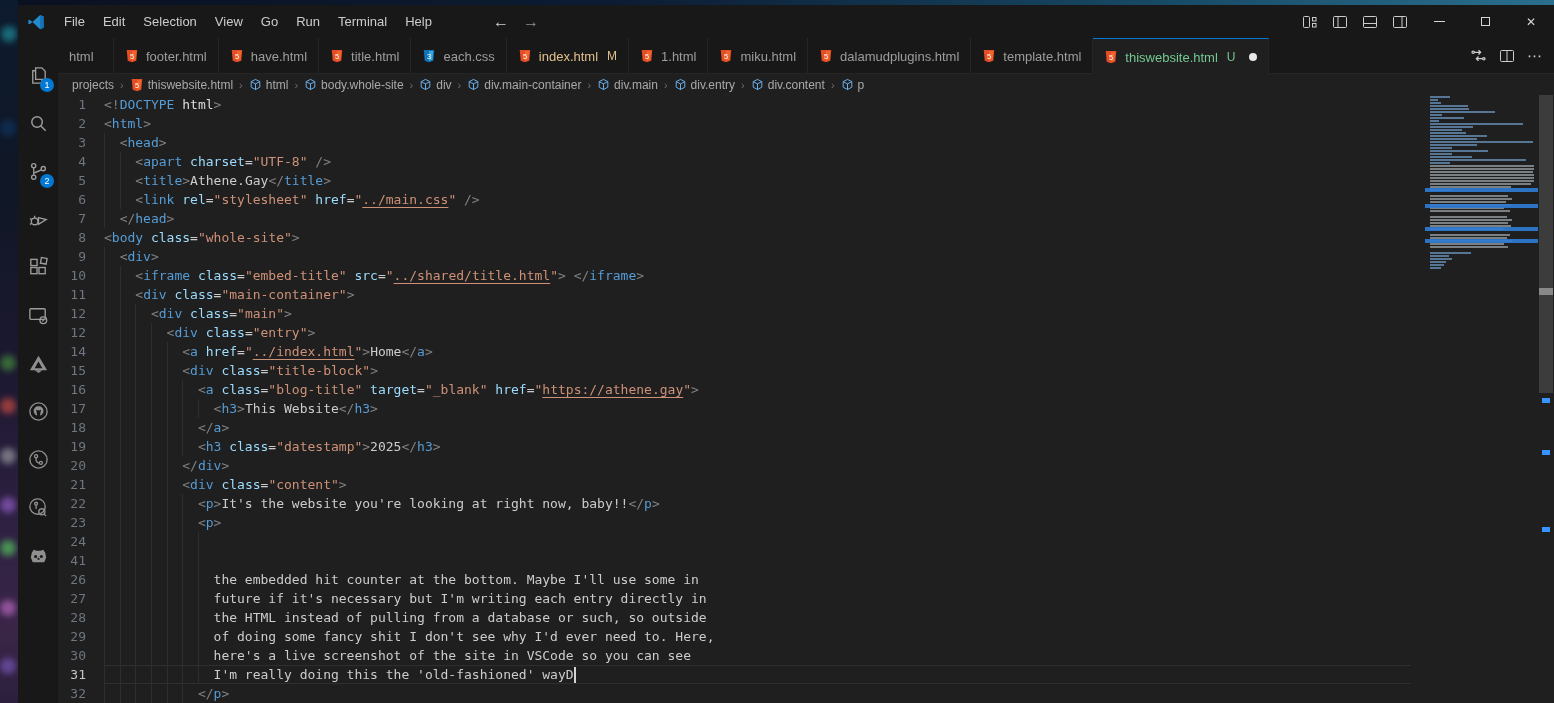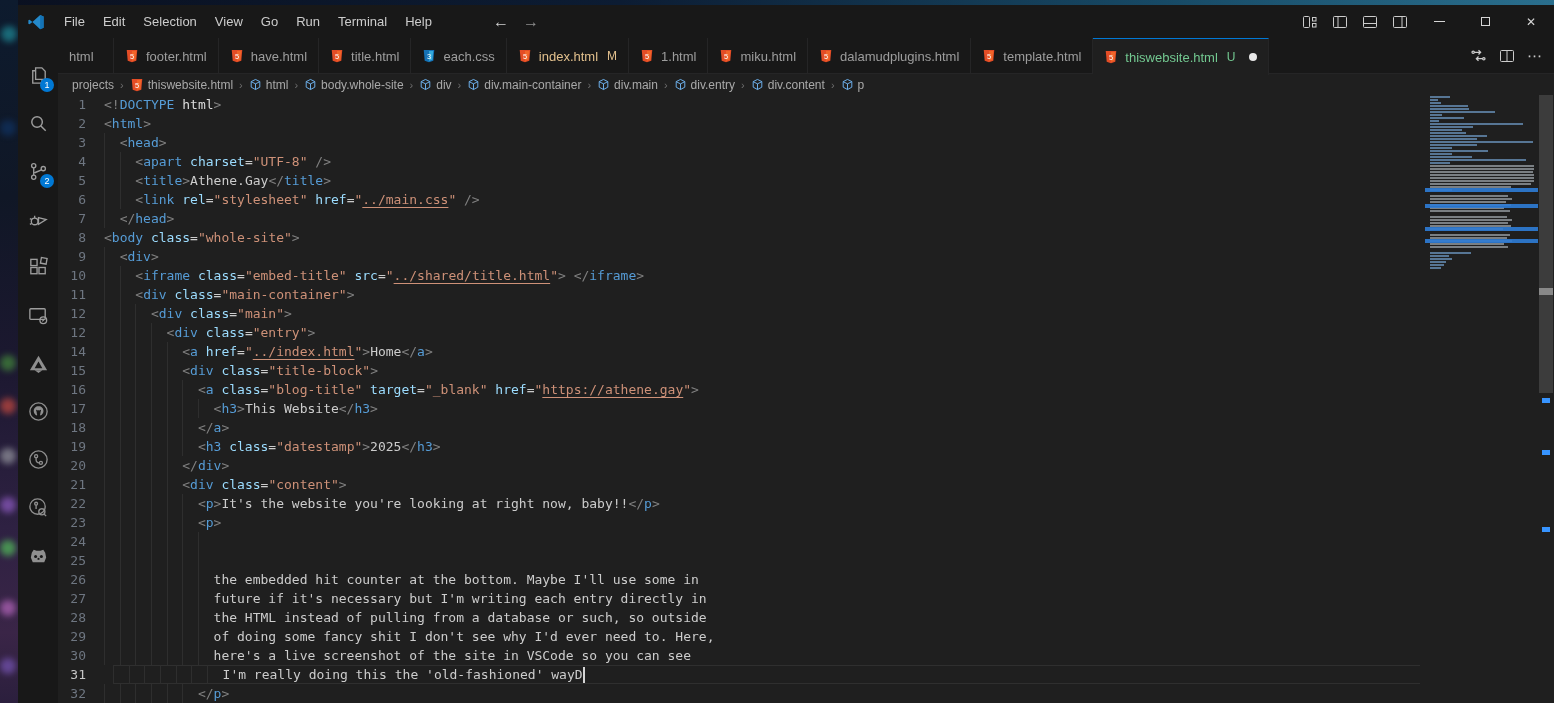--- a/index.html
+++ b/index.html
@@ -51,21 +51,21 @@
   .act-badge { position:absolute; right:4px; bottom:7px; min-width:14px; height:14px; border-radius:7px;
     background:#0078d4; color:#fff; font-size:9px; display:flex; align-items:center; justify-content:center; }
   
   #editor { position:absolute; left:40px; top:90px; right:0; bottom:0; background:#1f1f1f; overflow:hidden; }
   #code { position:absolute; left:0; top:0; width:1440px; }
   .code-line { height:19px; display:flex; align-items:center; white-space:pre;
     font-family:"DejaVu Sans Mono", monospace; font-size:13px; line-height:19px; }
   .ln { width:46px; flex:none; text-align:right; padding-right:18px; color:#6e7681; font-size:13px; }
   .code-line.current .ln { color:#c6c6c6; }
   .lc { flex:1; height:19px; display:flex; align-items:center; }
-  .code-line.current .lc { box-shadow:inset 0 1px 0 #2f2f2f, inset 0 -1px 0 #2f2f2f; width:1307px; flex:none;margin-left:9px; }
+  .code-line.current .lc { box-shadow:inset 0 1px 0 #2f2f2f, inset 0 -1px 0 #2f2f2f; width:1307px; flex:none; }
   .ind { height:19px; background:repeating-linear-gradient(to right,#2e2e2e 0 1px,transparent 1px 2ch); }
   .sg-t { color:#569cd6; } .sg-p { color:#808080; } .sg-a { color:#9cdcfe; }
   .sg-s { color:#ce9178; } .sg-u { color:#ce9178; text-decoration:underline; text-underline-offset:3px; }
   .sg-x { color:#cccccc; } .sg-d { color:#dcdcdc; }
   .cursor { display:inline-block; width:2px; height:16px; background:#d4d4d4; }
   
   #minimap { position:absolute; left:1367px; top:0; width:113px; bottom:0; background:#1f1f1f; }
   .mm-line { height:2px; margin:1px 0 0 5px; opacity:.75; }
   .mm-bar { position:absolute; left:0; right:0; height:4px; background:#2e7cd6; opacity:.9; }
   #scrollbar { position:absolute; left:1480px; top:0; width:16px; bottom:0; }
@@ -496,21 +496,21 @@
         <div class="code-line"><span class="ln">15</span><span class="lc"><span class="ind" style="width: 10ch;"></span><span class="sg-p">&lt;</span><span class="sg-t">div</span><span class="sg-x"> </span><span class="sg-a">class</span><span class="sg-x">=</span><span class="sg-s">"title-block"</span><span class="sg-p">&gt;</span></span></div>
         <div class="code-line"><span class="ln">16</span><span class="lc"><span class="ind" style="width: 12ch;"></span><span class="sg-p">&lt;</span><span class="sg-t">a</span><span class="sg-x"> </span><span class="sg-a">class</span><span class="sg-x">=</span><span class="sg-s">"blog-title"</span><span class="sg-x"> </span><span class="sg-a">target</span><span class="sg-x">=</span><span class="sg-s">"_blank"</span><span class="sg-x"> </span><span class="sg-a">href</span><span class="sg-x">=</span><span class="sg-s">"</span><span class="sg-u">https://athene.gay</span><span class="sg-s">"</span><span class="sg-p">&gt;</span></span></div>
         <div class="code-line"><span class="ln">17</span><span class="lc"><span class="ind" style="width: 14ch;"></span><span class="sg-p">&lt;</span><span class="sg-t">h3</span><span class="sg-p">&gt;</span><span class="sg-x">This Website</span><span class="sg-p">&lt;/</span><span class="sg-t">h3</span><span class="sg-p">&gt;</span></span></div>
         <div class="code-line"><span class="ln">18</span><span class="lc"><span class="ind" style="width: 12ch;"></span><span class="sg-p">&lt;/</span><span class="sg-t">a</span><span class="sg-p">&gt;</span></span></div>
         <div class="code-line"><span class="ln">19</span><span class="lc"><span class="ind" style="width: 12ch;"></span><span class="sg-p">&lt;</span><span class="sg-t">h3</span><span class="sg-x"> </span><span class="sg-a">class</span><span class="sg-x">=</span><span class="sg-s">"datestamp"</span><span class="sg-p">&gt;</span><span class="sg-x">2025</span><span class="sg-p">&lt;/</span><span class="sg-t">h3</span><span class="sg-p">&gt;</span></span></div>
         <div class="code-line"><span class="ln">20</span><span class="lc"><span class="ind" style="width: 10ch;"></span><span class="sg-p">&lt;/</span><span class="sg-t">div</span><span class="sg-p">&gt;</span></span></div>
         <div class="code-line"><span class="ln">21</span><span class="lc"><span class="ind" style="width: 10ch;"></span><span class="sg-p">&lt;</span><span class="sg-t">div</span><span class="sg-x"> </span><span class="sg-a">class</span><span class="sg-x">=</span><span class="sg-s">"content"</span><span class="sg-p">&gt;</span></span></div>
         <div class="code-line"><span class="ln">22</span><span class="lc"><span class="ind" style="width: 12ch;"></span><span class="sg-p">&lt;</span><span class="sg-t">p</span><span class="sg-p">&gt;</span><span class="sg-x">It's the website you're looking at right now, baby!!</span><span class="sg-p">&lt;/</span><span class="sg-t">p</span><span class="sg-p">&gt;</span></span></div>
         <div class="code-line"><span class="ln">23</span><span class="lc"><span class="ind" style="width: 12ch;"></span><span class="sg-p">&lt;</span><span class="sg-t">p</span><span class="sg-p">&gt;</span></span></div>
         <div class="code-line"><span class="ln">24</span><span class="lc"><span class="ind" style="width: 14ch;"></span></span></div>
-        <div class="code-line"><span class="ln">25</span><span class="lc"><span class="ind" style="width: 14ch;"></span></span></div>
+        <div class="code-line"><span class="ln">41</span><span class="lc"><span class="ind" style="width: 14ch;"></span></span></div>
         <div class="code-line"><span class="ln">26</span><span class="lc"><span class="ind" style="width: 14ch;"></span><span class="sg-x">the embedded hit counter at the bottom. Maybe I'll use some in</span></span></div>
         <div class="code-line"><span class="ln">27</span><span class="lc"><span class="ind" style="width: 14ch;"></span><span class="sg-x">future if it's necessary but I'm writing each entry directly in</span></span></div>
         <div class="code-line"><span class="ln">28</span><span class="lc"><span class="ind" style="width: 14ch;"></span><span class="sg-x">the HTML instead of pulling from a database or such, so outside</span></span></div>
         <div class="code-line"><span class="ln">29</span><span class="lc"><span class="ind" style="width: 14ch;"></span><span class="sg-x">of doing some fancy shit I don't see why I'd ever need to. Here,</span></span></div>
         <div class="code-line"><span class="ln">30</span><span class="lc"><span class="ind" style="width: 14ch;"></span><span class="sg-x">here's a live screenshot of the site in VSCode so you can see</span></span></div>
         <div class="code-line current"><span class="ln">31</span><span class="lc"><span class="ind" style="width: 14ch;"></span><span class="sg-x">I'm really doing this the 'old-fashioned' wayD</span><span class="cursor"></span></span></div>
         <div class="code-line"><span class="ln">32</span><span class="lc"><span class="ind" style="width: 12ch;"></span><span class="sg-p">&lt;/</span><span class="sg-t">p</span><span class="sg-p">&gt;</span></span></div>
       </div>
     <div id="minimap">
         <div class="mm-line" style="width: 20.25px; background: rgb(107, 148, 189);"></div>

